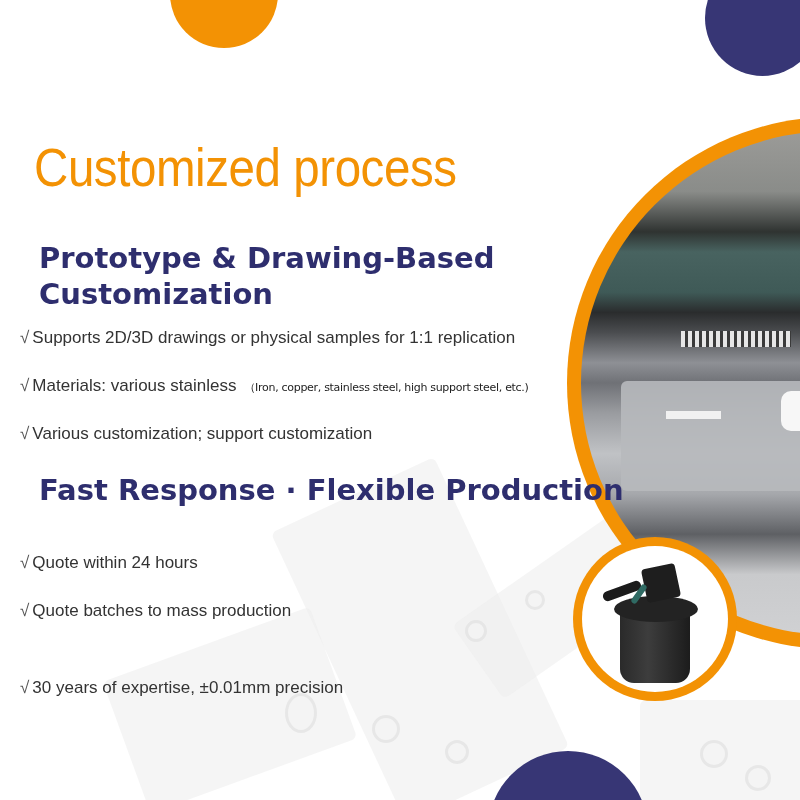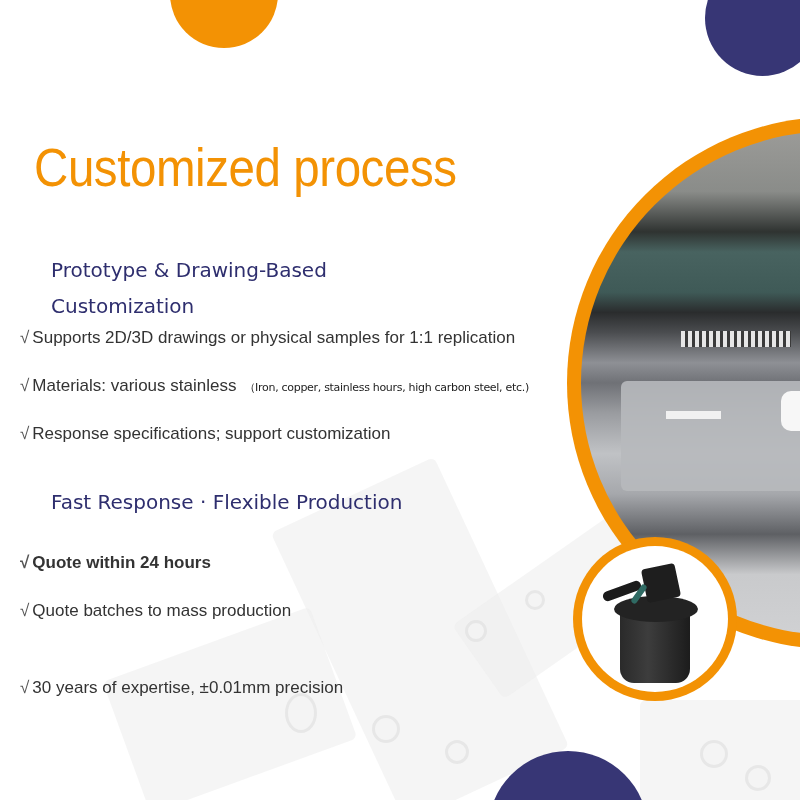--- a/index.html
+++ b/index.html
@@ -23,22 +23,22 @@
   .product-frame { left: 573px; top: 537px; width: 164px; height: 164px; background: #f39204; }
   .product-inner { position: absolute; left: 9px; top: 9px; right: 9px; bottom: 9px; border-radius: 50%; background: #ffffff; overflow: hidden; }
   .canister-body { position: absolute; left: 38px; top: 62px; width: 70px; height: 75px; background: linear-gradient(90deg, #2a2a2a, #3d3d3d 40%, #1c1c1c); border-radius: 6px 6px 14px 14px; }
   .canister-top { position: absolute; left: 32px; top: 50px; width: 84px; height: 26px; background: #232323; border-radius: 50%; }
   .canister-valve { position: absolute; left: 62px; top: 20px; width: 34px; height: 34px; background: #1e1e1e; transform: rotate(-12deg); border-radius: 4px; }
   .canister-pipe { position: absolute; left: 20px; top: 40px; width: 40px; height: 10px; background: #1b1b1b; transform: rotate(-20deg); border-radius: 5px; }
   .canister-pipe2 { position: absolute; left: 46px; top: 45px; width: 22px; height: 6px; background: #2f6a63; transform: rotate(-55deg); border-radius: 3px; }
 
   .title { position: absolute; left: 34px; top: 136px; margin: 0; font-size: 54px; font-weight: normal; color: #f39204;
            transform: scaleX(0.88); transform-origin: left top; white-space: nowrap; letter-spacing: -0.5px; }
-  .section-heading { position: absolute; left: 35px; margin: 16px; font-family: "DejaVu Sans", sans-serif; font-weight: normal;
-                     color: #2e2e6e; font-size: 20px; line-height: 36px; white-space: nowrap; }
+  .section-heading { position: absolute; left: 35px; margin: 4px; font-family: "DejaVu Sans", sans-serif; font-weight: bold;
+                     color: #2e2e6e; font-size: 29px; line-height: 36px; white-space: nowrap; }
   .h1 { top: 236px; }
   .h2 { top: 468px; }
   .bullet { position: absolute; left: 20px; font-size: 17px; color: #333333; white-space: nowrap; }
   .bullet .check { color: #555; margin-right: 3px; }
   .bullet .note { font-family: "DejaVu Sans", sans-serif; font-size: 11px; color: #222; margin-left: 8px; letter-spacing: -0.3px; }
 </style>
 </head>
 <body>
 
 <div class="bg-machinery">
@@ -83,31 +83,31 @@
 
 <h2 class="section-heading h1">
   <span>Prototype &amp; Drawing-Based</span><br>
   <span>Customization</span>
 </h2>
 
 <div class="bullet" style="top:328px;">
   <span class="check">√</span><span>Supports 2D/3D drawings or physical samples for 1:1 replication</span>
 </div>
 <div class="bullet" style="top:376px;">
-  <span class="check">√</span><span>Materials: various stainless</span><span class="note">（Iron, copper, stainless hours, high carbon steel, etc.)</span>
+  <span class="check">√</span><span>Materials: various stainless</span><span class="note">（Iron, copper, stainless steel, high support steel, etc.)</span>
 </div>
 <div class="bullet" style="top:424px;">
-  <span class="check">√</span><span>Response specifications; support customization</span>
+  <span class="check">√</span><span>Various customization; support customization</span>
 </div>
 
 <h2 class="section-heading h2">
   <span>Fast Response · Flexible Production</span>
 </h2>
 
-<div class="bullet" style="top:553px;font-weight:bold;">
+<div class="bullet" style="top:553px;">
   <span class="check">√</span><span>Quote within 24 hours</span>
 </div>
 <div class="bullet" style="top:601px;">
   <span class="check">√</span><span>Quote batches to mass production</span>
 </div>
 <div class="bullet" style="top:678px;">
   <span class="check">√</span><span>30 years of expertise, ±0.01mm precision</span>
 </div>
 
 </body></html>

